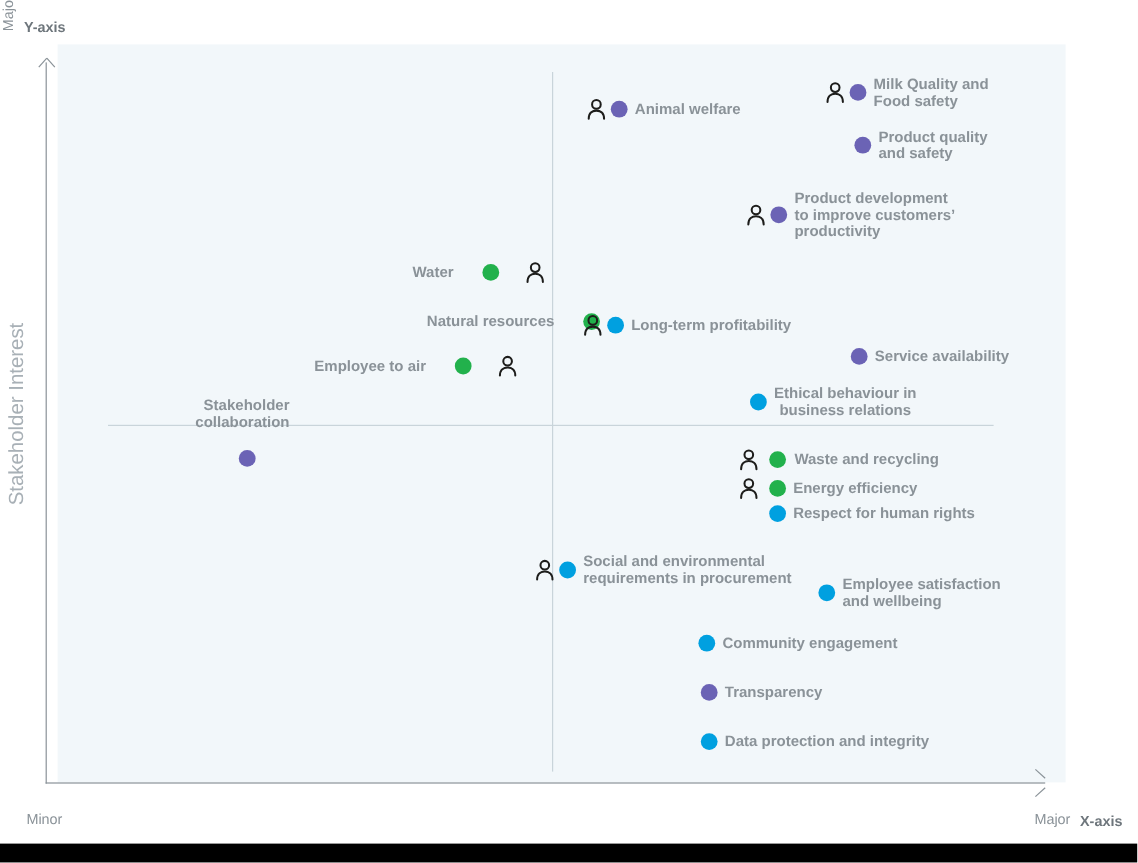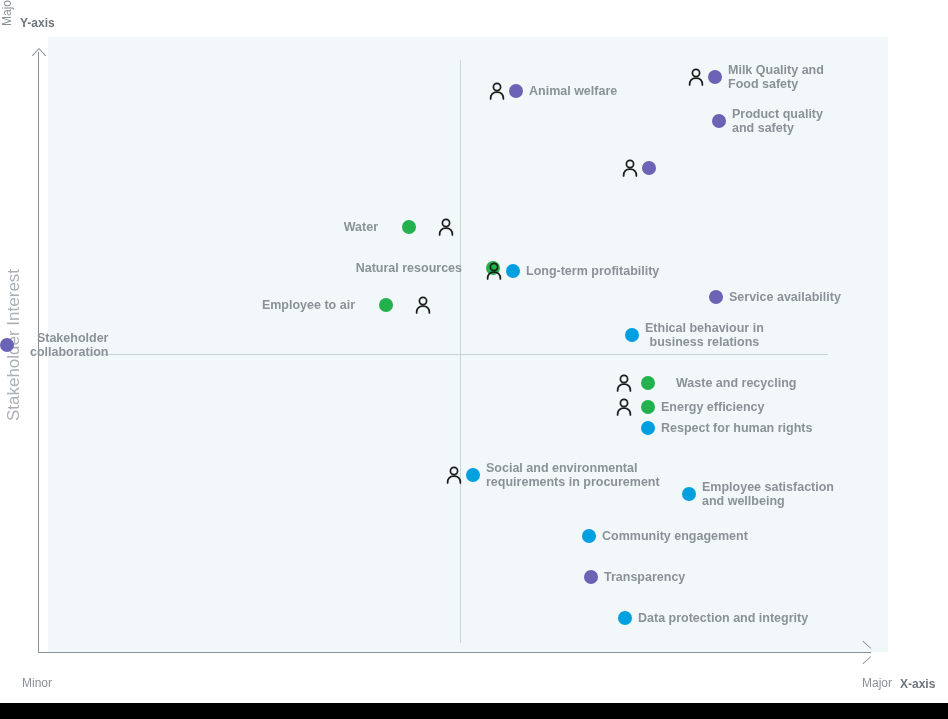--- a/index.html
+++ b/index.html
@@ -223,20 +223,23 @@
         <span class="dot" style="width: 14px; height: 14px; background: rgb(107, 99, 181);"></span>
         <span class="pt-label" style="margin: 0px 0px 0px 6px;">Product quality
 and safety</span>
       </div>
       <div class="pt" style="top: 158px; left: 620px;">
         <svg width="20" height="20" viewBox="0 0 20 20" class="person" style="margin-right: 2px;">
           <circle cx="10" cy="6" r="3.6" fill="none" stroke="#1d1d1b" stroke-width="1.7"></circle>
           <path d="M3.6 18 C3.6 12.8 7 11.2 10 11.2 C13 11.2 16.4 12.8 16.4 18" fill="none" stroke="#1d1d1b" stroke-width="1.7" stroke-linecap="round"></path>
         </svg>
         <span class="dot" style="width: 14px; height: 14px; background: rgb(107, 99, 181);"></span>
+        <span class="pt-label" style="margin: 0px 0px 0px 6px;">Product development
+to improve customers’
+productivity</span>
       </div>
       <div class="pt left-label" style="top: 217px; left: 0px; width: 456px; justify-content: flex-end; flex-direction: row;">
         <span class="pt-label" style="margin: 0px 8px 0px 0px;">Water</span>
         <span class="dot" style="width: 14px; height: 14px; background: rgb(34, 177, 76);"></span>
         <svg width="20" height="20" viewBox="0 0 20 20" class="person" style="margin-left: 4px;">
           <circle cx="10" cy="6" r="3.6" fill="none" stroke="#1d1d1b" stroke-width="1.7"></circle>
           <path d="M3.6 18 C3.6 12.8 7 11.2 10 11.2 C13 11.2 16.4 12.8 16.4 18" fill="none" stroke="#1d1d1b" stroke-width="1.7" stroke-linecap="round"></path>
         </svg>
       </div>
       <div class="pt left-label" style="top: 261px; left: 0px; width: 500px; justify-content: flex-end; flex-direction: row;">
@@ -256,37 +259,37 @@
         <span class="dot" style="width: 14px; height: 14px; background: rgb(34, 177, 76);"></span>
         <svg width="20" height="20" viewBox="0 0 20 20" class="person" style="margin-left: 4px;">
           <circle cx="10" cy="6" r="3.6" fill="none" stroke="#1d1d1b" stroke-width="1.7"></circle>
           <path d="M3.6 18 C3.6 12.8 7 11.2 10 11.2 C13 11.2 16.4 12.8 16.4 18" fill="none" stroke="#1d1d1b" stroke-width="1.7" stroke-linecap="round"></path>
         </svg>
       </div>
       <div class="pt" style="top: 290px; left: 709px;">
         <span class="dot" style="width: 14px; height: 14px; background: rgb(107, 99, 181);"></span>
         <span class="pt-label" style="margin: 0px 0px 0px 6px;">Service availability</span>
       </div>
-      <div class="pt left-label" style="top: 331px; left: 0px; width: 412px; justify-content: flex-end; ">
+      <div class="pt left-label" style="top: 331px; left: 0px; width: 412px; justify-content: flex-end; flex-direction: column;">
         <span class="pt-label" style="margin: 0px 8px 0px 0px;">Stakeholder
 collaboration</span>
         <span class="dot" style="width: 14px; height: 14px; background: rgb(107, 99, 181);"></span>
       </div>
       <div class="pt" style="top: 321px; left: 625px; text-align: center;">
         <span class="dot" style="width: 14px; height: 14px; background: rgb(0, 160, 224);"></span>
         <span class="pt-label" style="margin: 0px 0px 0px 6px;">Ethical behaviour in
 business relations</span>
       </div>
       <div class="pt" style="top: 373px; left: 614px;">
         <svg width="20" height="20" viewBox="0 0 20 20" class="person" style="margin-right: 7px;">
           <circle cx="10" cy="6" r="3.6" fill="none" stroke="#1d1d1b" stroke-width="1.7"></circle>
           <path d="M3.6 18 C3.6 12.8 7 11.2 10 11.2 C13 11.2 16.4 12.8 16.4 18" fill="none" stroke="#1d1d1b" stroke-width="1.7" stroke-linecap="round"></path>
         </svg>
         <span class="dot" style="width: 14px; height: 14px; background: rgb(34, 177, 76);"></span>
-        <span class="pt-label" style="margin: 0px 0px 0px 21px;">Waste and recycling</span>
+        <span class="pt-label" style="margin: 0px 0px 0px 7px;">Waste and recycling</span>
       </div>
       <div class="pt" style="top: 397px; left: 614px;">
         <svg width="20" height="20" viewBox="0 0 20 20" class="person" style="margin-right: 7px;">
           <circle cx="10" cy="6" r="3.6" fill="none" stroke="#1d1d1b" stroke-width="1.7"></circle>
           <path d="M3.6 18 C3.6 12.8 7 11.2 10 11.2 C13 11.2 16.4 12.8 16.4 18" fill="none" stroke="#1d1d1b" stroke-width="1.7" stroke-linecap="round"></path>
         </svg>
         <span class="dot" style="width: 14px; height: 14px; background: rgb(34, 177, 76);"></span>
         <span class="pt-label" style="margin: 0px 0px 0px 6px;">Energy efficiency</span>
       </div>
       <div class="pt" style="top: 421px; left: 641px;">
@@ -308,20 +311,20 @@
 and wellbeing</span>
       </div>
       <div class="pt" style="top: 529px; left: 582px;">
         <span class="dot" style="width: 14px; height: 14px; background: rgb(0, 160, 224);"></span>
         <span class="pt-label" style="margin: 0px 0px 0px 6px;">Community engagement</span>
       </div>
       <div class="pt" style="top: 570px; left: 584px;">
         <span class="dot" style="width: 14px; height: 14px; background: rgb(107, 99, 181);"></span>
         <span class="pt-label" style="margin: 0px 0px 0px 6px;">Transparency</span>
       </div>
-      <div class="pt" style="top: 611px; left: 584px; margin-left: 34px;">
+      <div class="pt" style="top: 611px; left: 584px;">
         <span class="dot" style="width: 14px; height: 14px; background: rgb(0, 160, 224);"></span>
         <span class="pt-label" style="margin: 0px 0px 0px 6px;">Data protection and integrity</span>
       </div>
     </div>
 
   <div class="bottom-band"></div>
 </div>
 
 </body></html>

